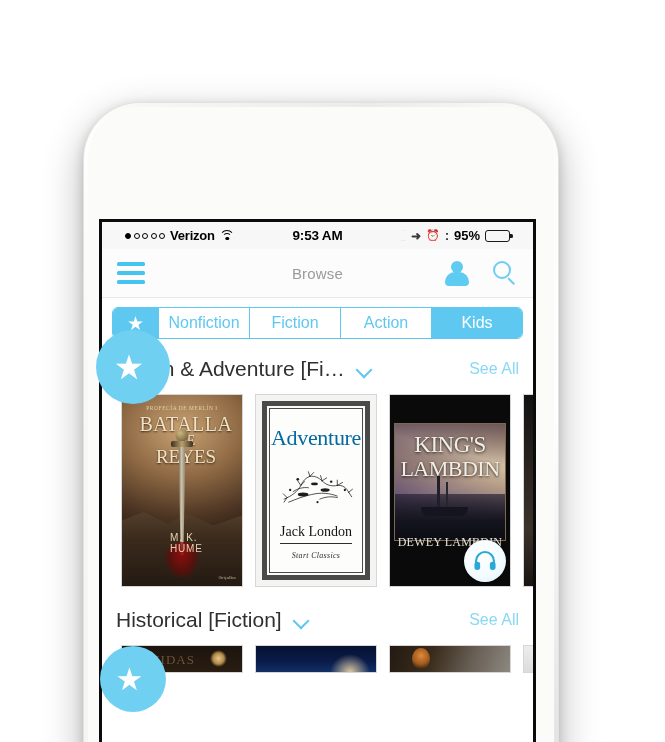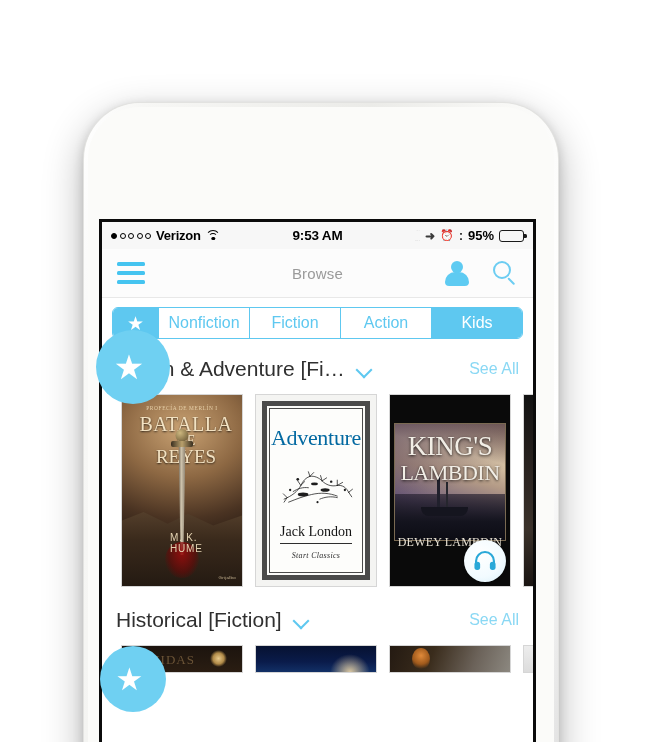--- a/index.html
+++ b/index.html
@@ -97,21 +97,21 @@
     overflow: hidden;
   }
 
   
   #status-bar {
     position: relative;
     height: 27px;
     background: #f7f7f7;
     display: flex;
     align-items: center;
-    padding: 0 9px;
+    padding: 0 23px;
     font-size: 13px;
     font-weight: bold;
     color: #000;
   }
   .status-left { display: flex; align-items: center; gap: 5px; }
   .sig-dots { display: flex; gap: 2.5px; align-items: center; }
   .sig-dot {
     width: 6px; height: 6px; border-radius: 50%;
     border: 1px solid #000;
   }
@@ -424,21 +424,21 @@
     width: 42%; height: 9px; background: #15151f;
     border-radius: 0 0 8px 8px;
   }
   .cov3-title {
     position: absolute; left: 0; right: 0; top: 38px;
     text-align: center;
     font-family: "Liberation Serif", serif;
     color: #f2eee6; line-height: 1.0;
     text-shadow: 0 1px 3px rgba(0,0,0,0.8);
   }
-  .cov3-t1 { font-size: 27px; letter-spacing: -0.5px; font-family: Liberation Serif, serif; }
+  .cov3-t1 { font-size: 23px; letter-spacing: -0.5px; font-family: Liberation Serif, serif; }
   .cov3-t2 { font-size: 22px; letter-spacing: -0.5px; margin-top: 2px; }
   .cov3-author {
     position: absolute; left: 0; right: 0; top: 140px;
     text-align: center;
     font-family: "Liberation Serif", serif;
     font-size: 12px; color: #e8e2d4; letter-spacing: 0.2px;
   }
   .audio-badge {
     position: absolute; right: 4px; bottom: 4px;
     width: 42px; height: 42px; border-radius: 50%;

